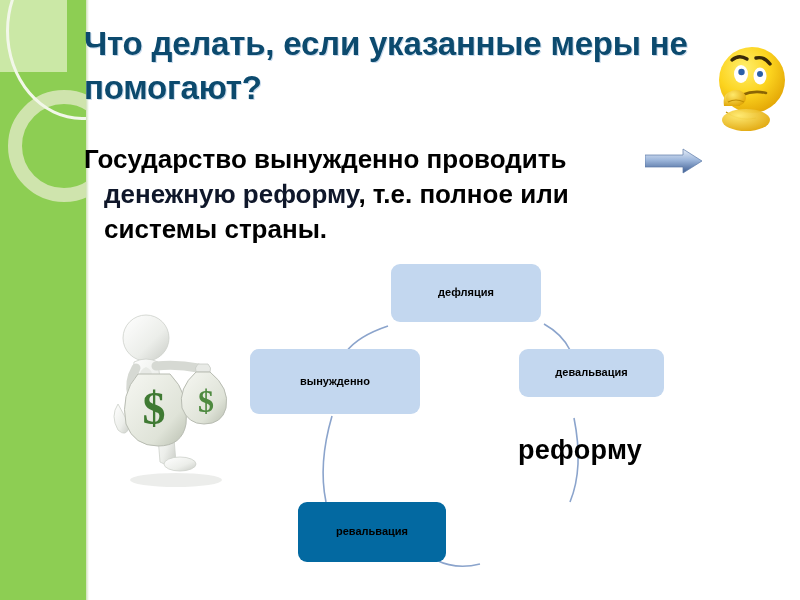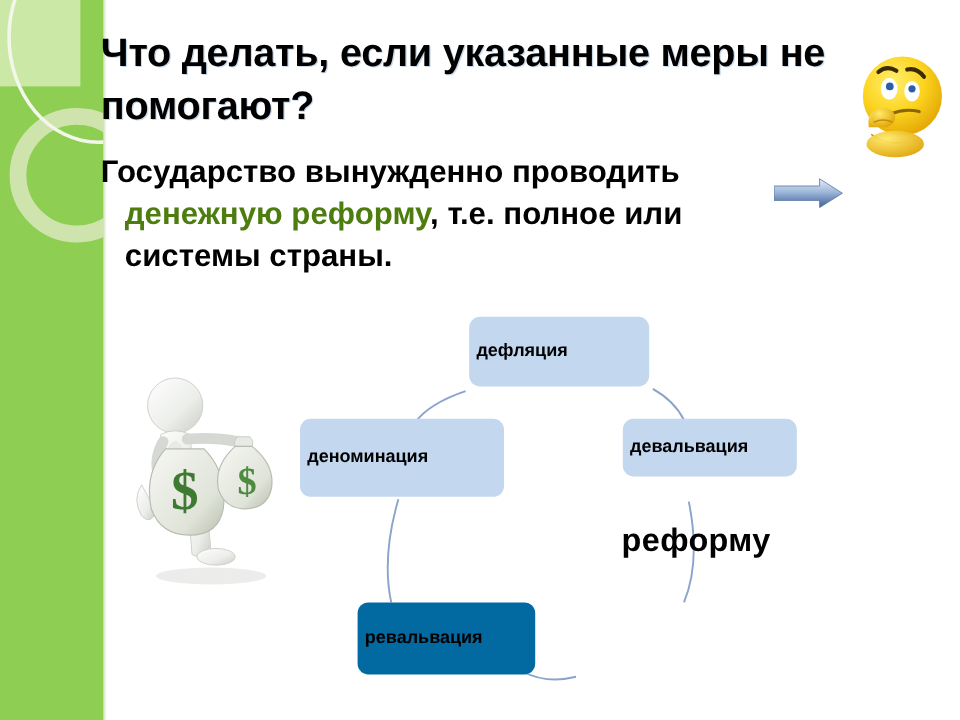--- a/index.html
+++ b/index.html
@@ -54,38 +54,38 @@
   }
 
   
   .title {
     position: absolute;
     left: 84px; top: 22px;
     width: 630px;
     font-size: 33px;
     font-weight: bold;
     line-height: 1.32;
-    color: #000000;
+    color: #0c4a6e;
     letter-spacing: -0.2px;
     text-shadow: 1px 1px 0 rgba(130,170,210,0.45);
   }
 
   
   .body-text {
     position: absolute;
-    left: 84px; top: 126px;
+    left: 84px; top: 142px;
     width: 648px;
     font-size: 26px;
     font-weight: bold;
     line-height: 1.35;
     color: #000000;
     text-indent: 0;
   }
   .body-text .cont { display: block; padding-left: 20px; }
-  .highlight-red { color: #4d7c0f; }
+  .highlight-red { color: #0f172a; }
 
   
   .arrow-doodle {
     position: absolute;
     left: 645px; top: 148px;
     width: 58px; height: 26px;
     z-index: 0;
   }
 
   
@@ -112,23 +112,23 @@
     position: absolute;
     left: 0; top: 0;
     width: 450px; height: 340px;
   }
   .node {
     position: absolute;
     box-sizing: border-box;
     border-radius: 9px;
     display: flex;
     align-items: center;
-    justify-content: flex-start;
+    justify-content: center;
     text-align: center;
-    font-size: 15px;
+    font-size: 11px;
     font-weight: bold;
     color: #000000;
     line-height: 1.25;
     padding: 4px 6px;
   }
   .node.blue  { background: #c3d7ef; }
   .node.teal  { background: #0369a1; }
 
   .node-deflation   { left: 151px; top:  12px; width: 150px; height: 58px; }
   .node-devaluation { left: 279px; top:  97px; width: 145px; height: 48px; }
@@ -251,19 +251,19 @@
     <div class="node blue node-devaluation">
       <span>девальвация</span>
     </div>
 
 
     <div class="node teal node-revalu">
       <span>ревальвация</span>
     </div>
 
     <div class="node blue node-denom">
-      <span>деноминация</span>
+      <span>вынужденно</span>
     </div>
 
     <div class="methods-label">реформу</div>
   </div>
 
 </div>
 
 </body></html>

